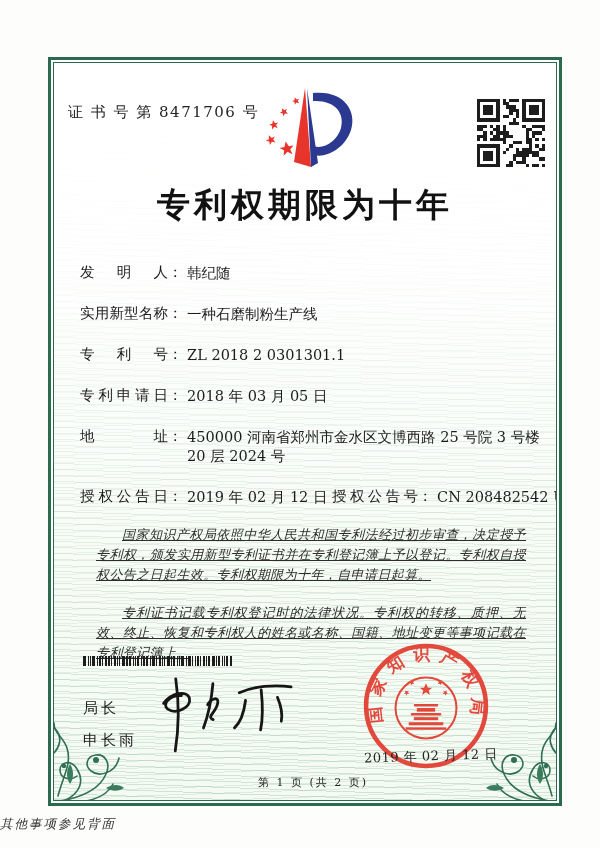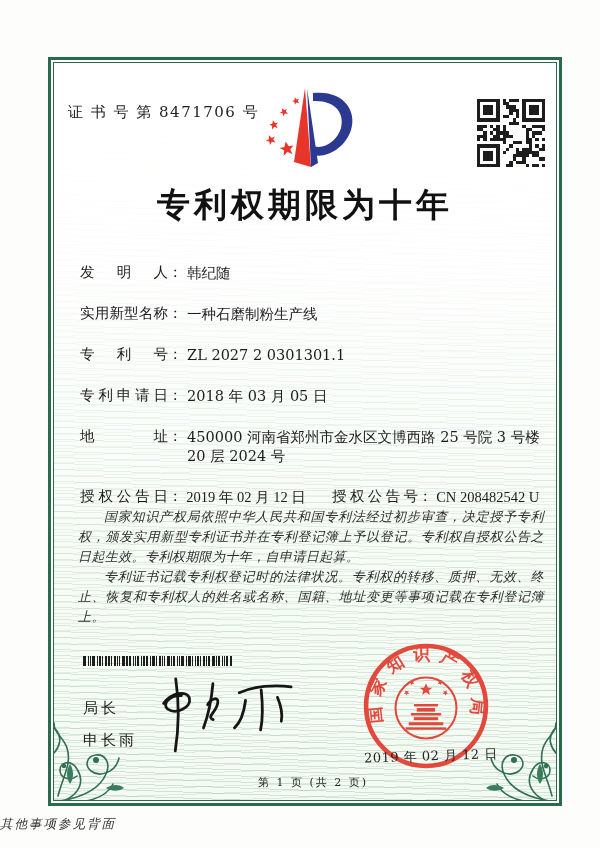--- a/index.html
+++ b/index.html
@@ -28,32 +28,32 @@
   .logo{position:absolute;left:204px;top:22px;width:104px;height:92px;}
   .qr{position:absolute;left:423px;top:36px;width:68px;height:68px;}
   .qr svg{width:100%;height:100%;}
   .title{
     position:absolute;left:0;top:120px;width:100%;text-align:center;
     font-size:33px;font-weight:bold;letter-spacing:4px;color:#111;
   }
   .fields{position:absolute;left:26px;top:201px;width:470px;font-size:14.5px;}
   .f-row{margin-bottom:22px;line-height:17px;}
   .f-row.addr{}
-  .f-row.last{position:relative;font-family:Liberation Serif, serif;}
+  .f-row.last{position:relative;}
   .f-label{display:inline-block;width:88px;text-align:justify;text-align-last:justify;vertical-align:top;}
   .f-colon{vertical-align:top;}
   .f-val{display:inline-block;vertical-align:top;max-width:356px;line-height:19px;}
   .f-col2{position:absolute;left:252px;top:0;white-space:nowrap;}
   .f-col2 .f-label{width:86px;}
   .paras{
     position:absolute;left:24px;top:444px;width:466px;
     font-size:13px;line-height:20px;color:#2d2d2d;
     font-style:italic;text-align:justify;letter-spacing:.4px;
   }
-  .paras p{margin:0;text-indent:2em;}
+  .paras p{margin:18px;text-indent:2em;text-decoration:underline;}
   .barcode{position:absolute;left:29px;top:588px;width:152px;height:10px;}
   .barcode svg{width:100%;height:100%;}
   .signer{position:absolute;left:29px;top:636px;font-size:15px;letter-spacing:3px;color:#1a1a1a;}
   .signer div{margin-bottom:13px;}
   .signature{position:absolute;left:96px;top:608px;width:160px;height:86px;transform:rotate(-2deg);}
   .seal{position:absolute;left:307px;top:578px;width:130px;height:130px;opacity:.92;}
   .seal-date{
     position:absolute;left:310px;top:684px;width:150px;
     font-size:13px;letter-spacing:.5px;color:#232323;transform:rotate(-2deg);
   }
@@ -233,21 +233,21 @@
       <div class="f-row">
         <span class="f-label">发明人</span><span class="f-colon">：</span>
         <span class="f-val">韩纪随</span>
       </div>
       <div class="f-row">
         <span class="f-label">实用新型名称</span><span class="f-colon">：</span>
         <span class="f-val">一种石磨制粉生产线</span>
       </div>
       <div class="f-row">
         <span class="f-label">专利号</span><span class="f-colon">：</span>
-        <span class="f-val">ZL 2027 2 0301301.1</span>
+        <span class="f-val">ZL 2018 2 0301301.1</span>
       </div>
       <div class="f-row">
         <span class="f-label">专利申请日</span><span class="f-colon">：</span>
         <span class="f-val">2018 年 03 月 05 日</span>
       </div>
       <div class="f-row addr">
         <span class="f-label">地址</span><span class="f-colon">：</span>
         <span class="f-val">450000 河南省郑州市金水区文博西路 25 号院 3 号楼 20 层 2024 号</span>
       </div>
       <div class="f-row last">

